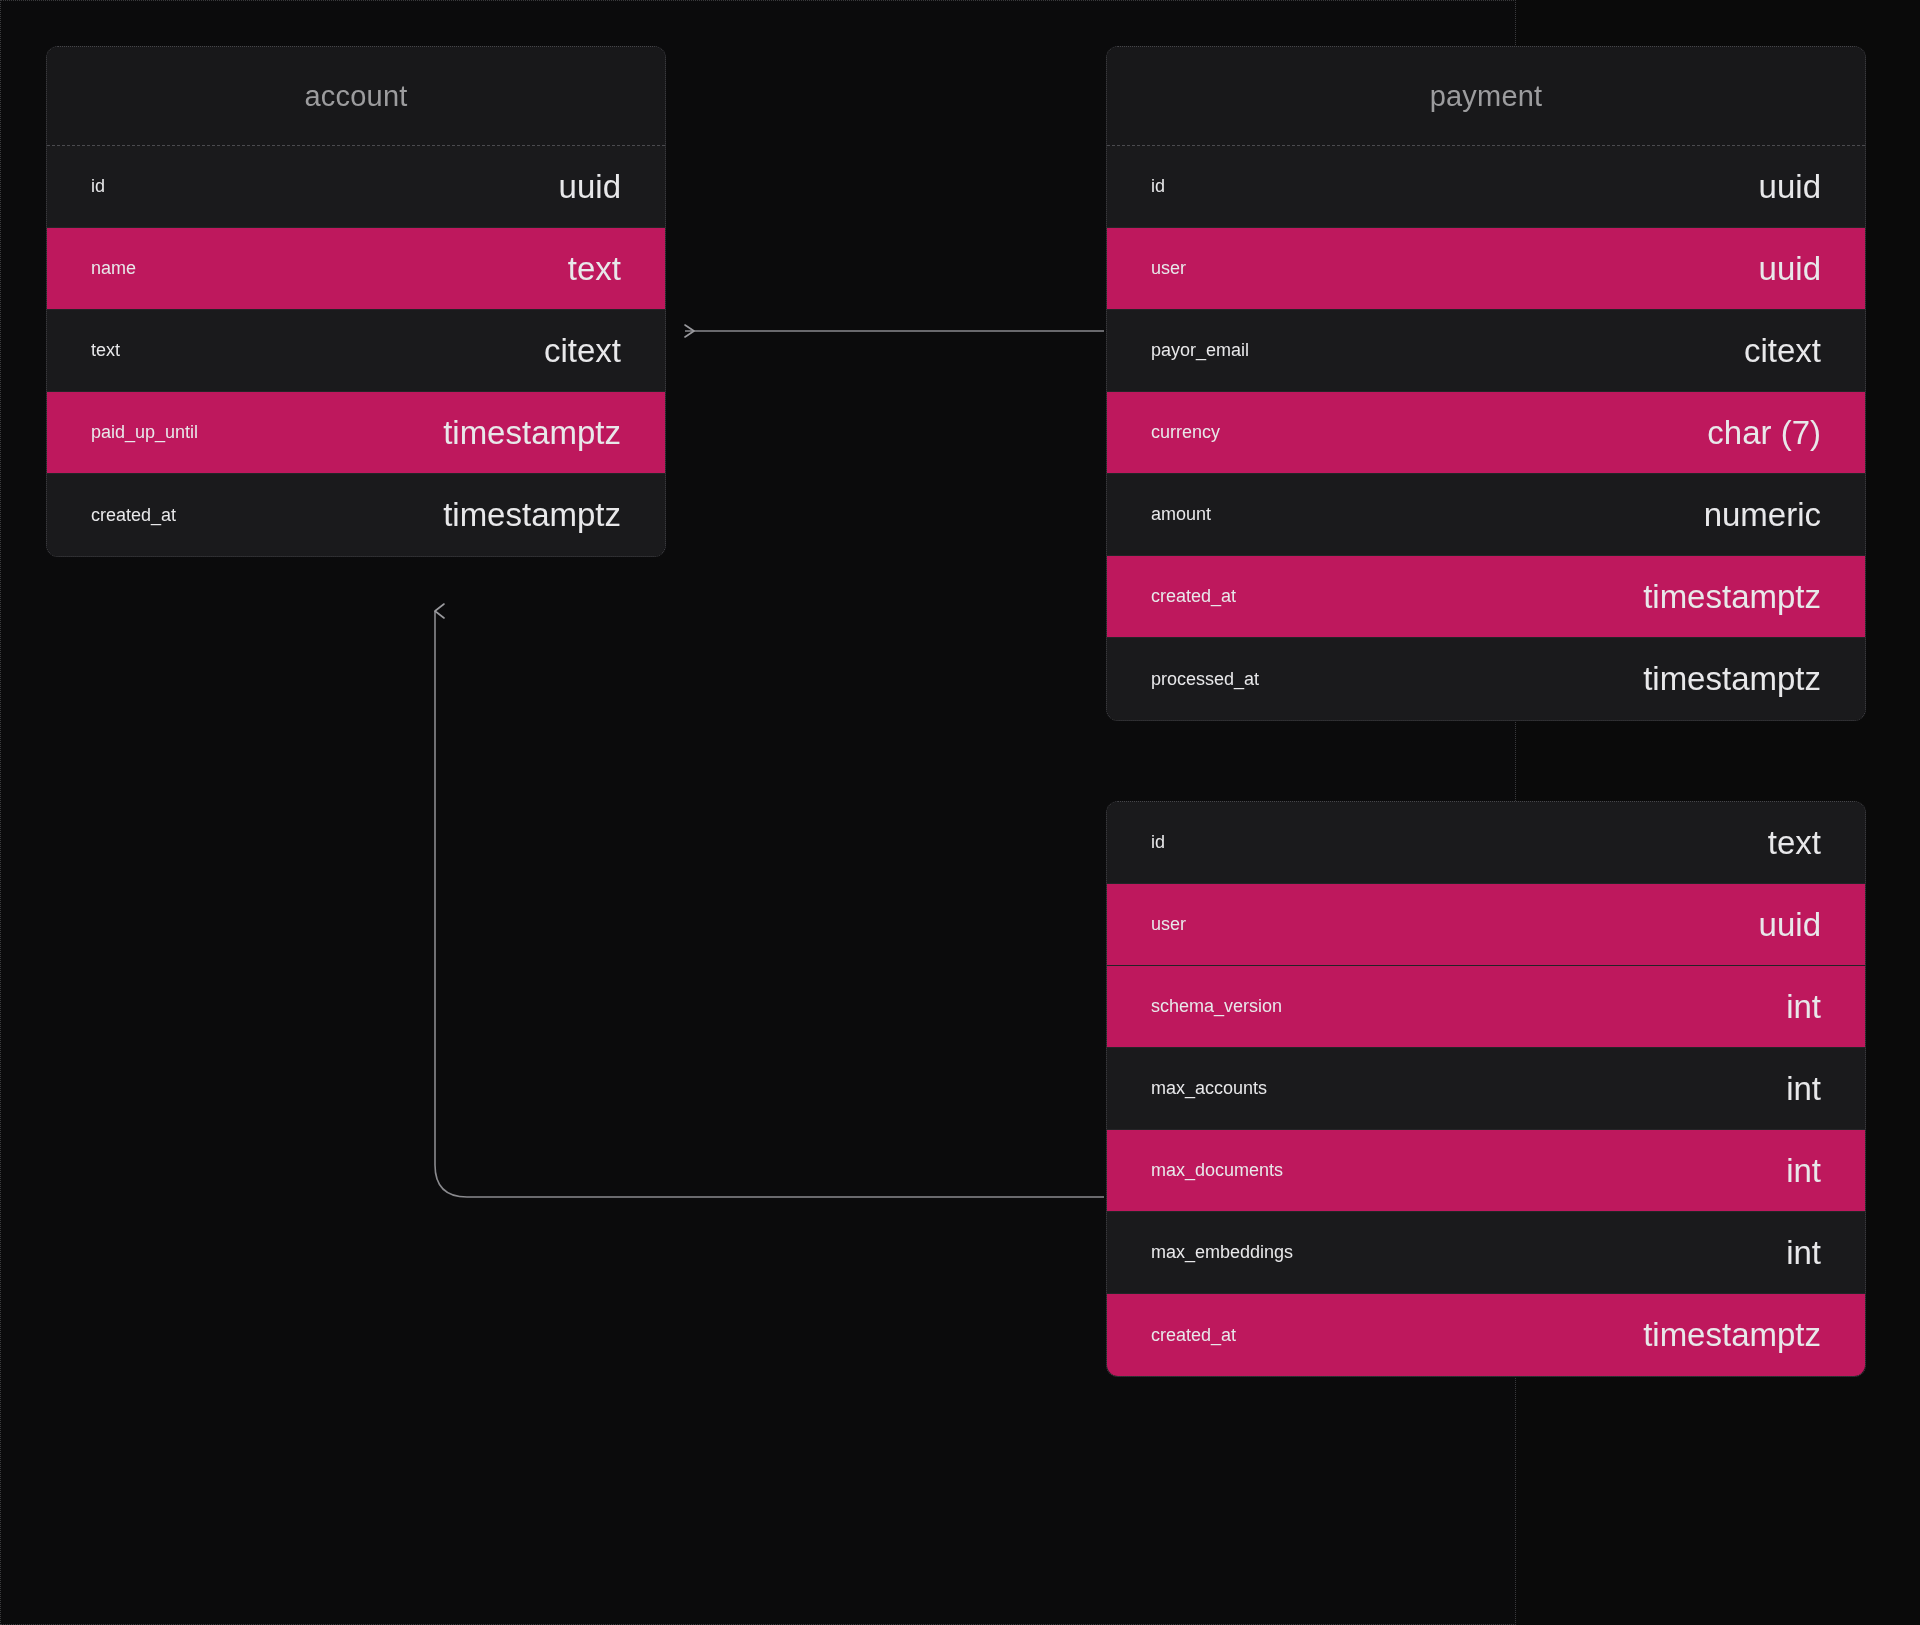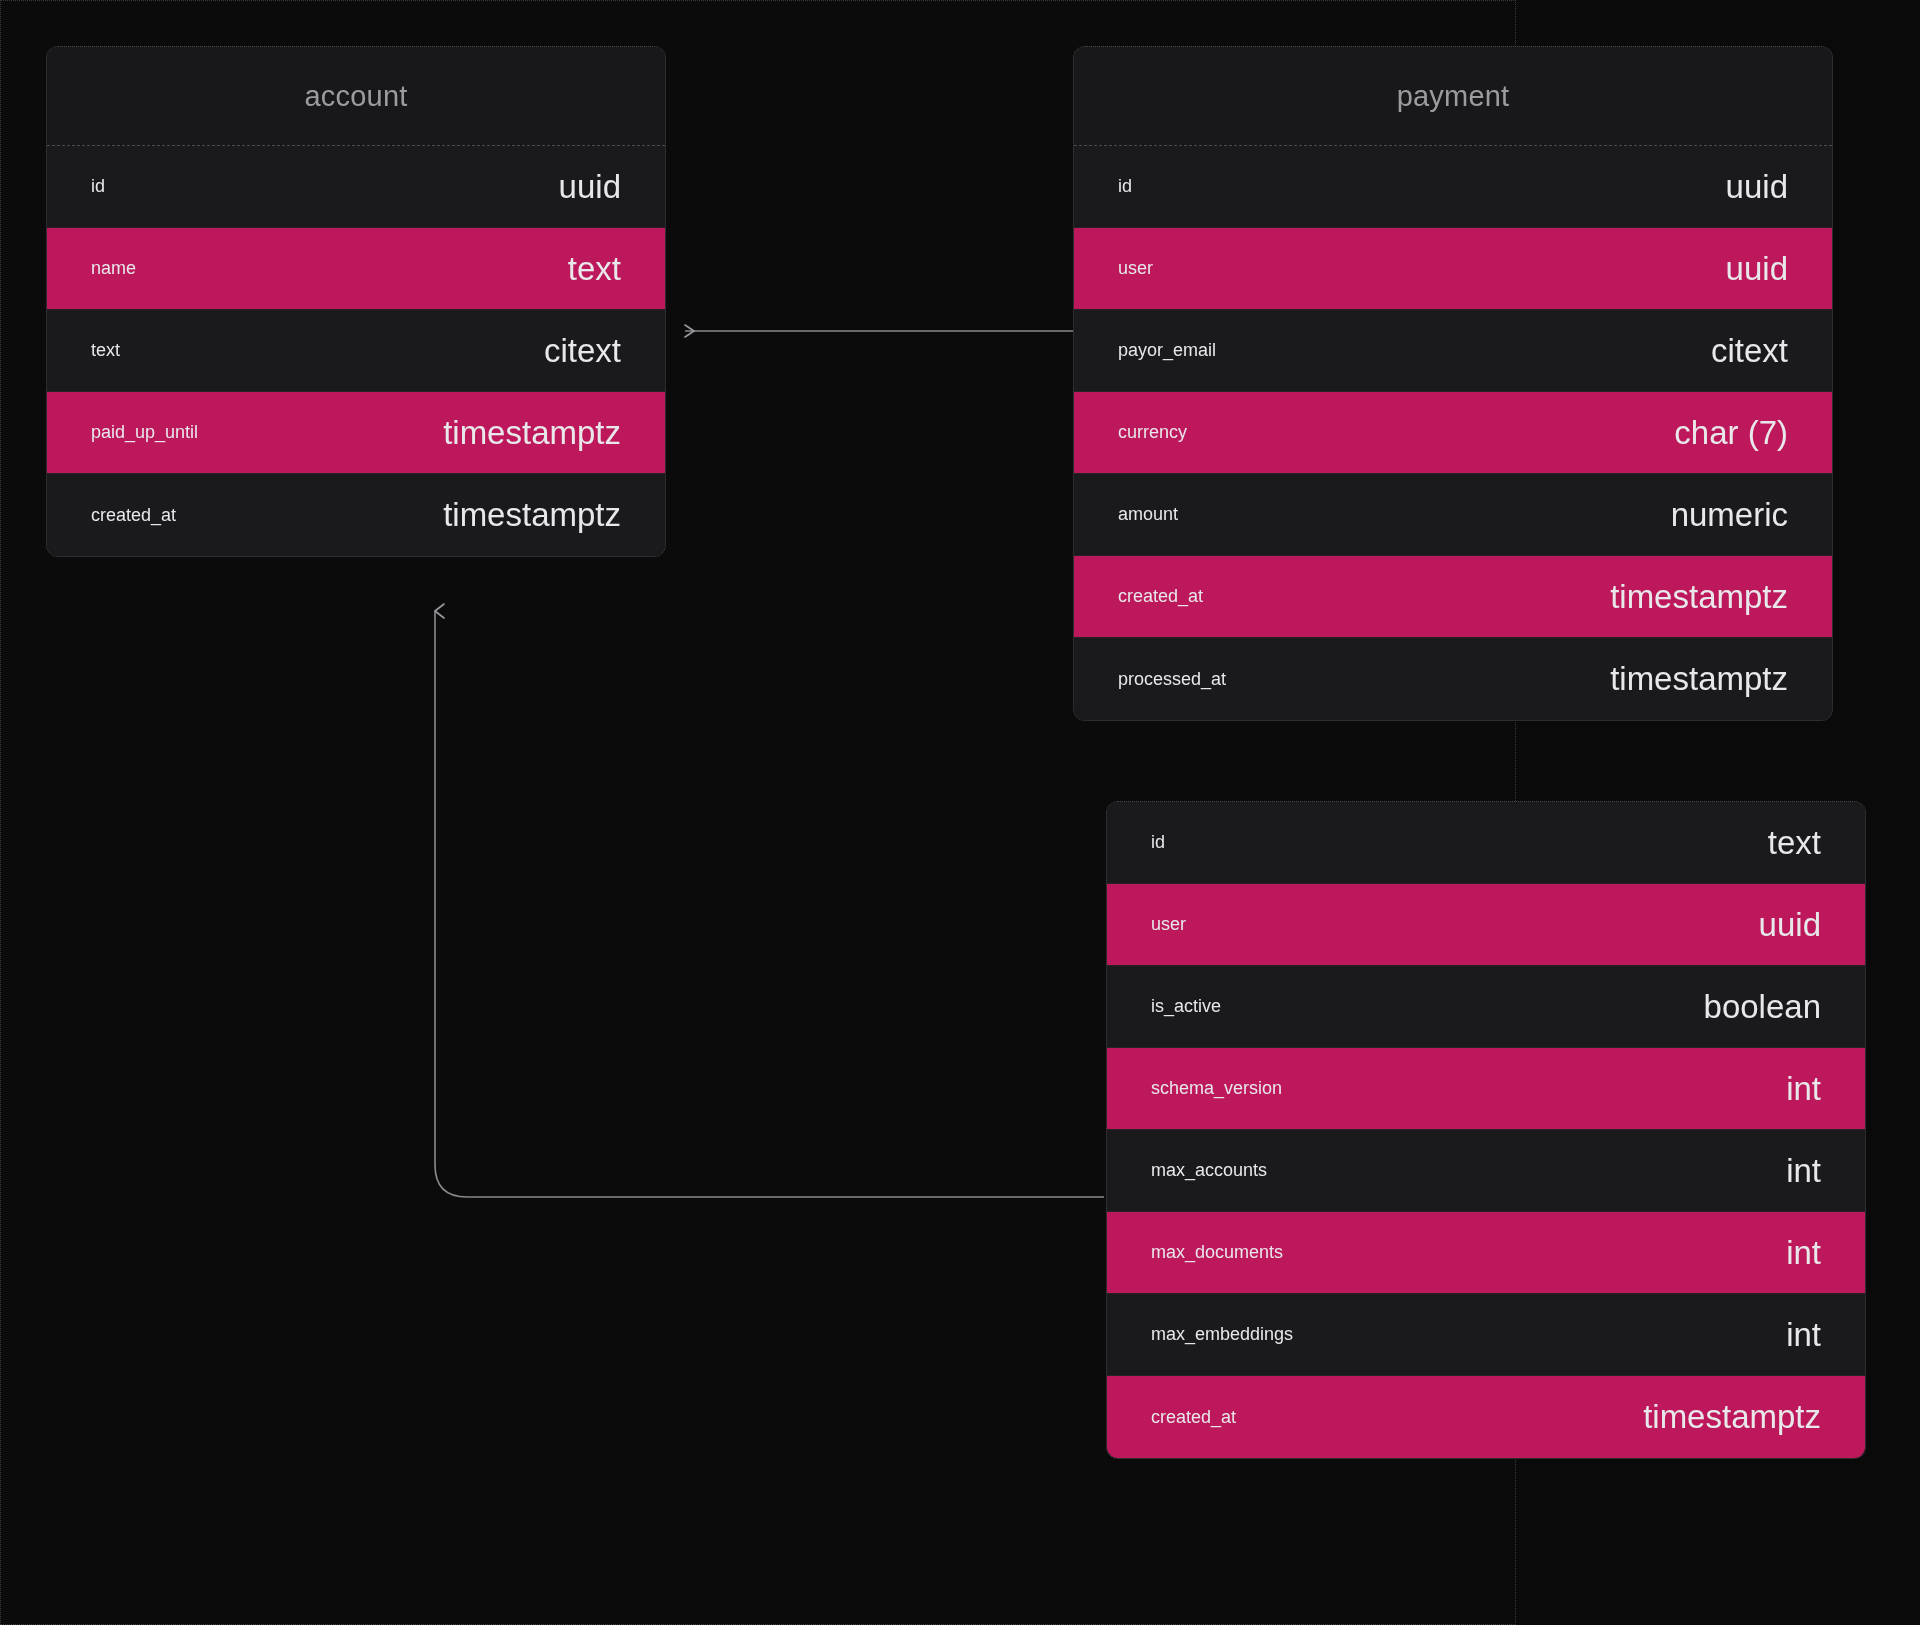--- a/index.html
+++ b/index.html
@@ -71,21 +71,21 @@
   }
   .field-type {
     color: #e8e8ea;
     font-size: 33px;
     font-weight: 400;
     white-space: nowrap;
   }
 
   
   #tbl-account { left: 45px;   top: 45px;   width: 620px;  }
-  #tbl-payment { left: 1072px; top: 45px;   width: 760px;  }
+  #tbl-payment { left: 1105px; top: 45px;   width: 760px;  }
   #tbl-project { left: 1105px; top: 800px;  width: 760px;  }
 </style>
 </head>
 <body>
 
 <div id="canvas">
 
   <svg id="connectors" viewBox="0 0 1920 1625" width="1920" height="1625">
     <defs>
       <marker id="arrow-left" markerWidth="14" markerHeight="14" refX="12" refY="7" orient="auto" markerUnits="userSpaceOnUse">
@@ -162,24 +162,20 @@
   <div class="table-card" id="tbl-project">
 
     <div class="field-row base">
       <span class="field-name">id</span>
       <span class="field-type">text</span>
     </div>
     <div class="field-row alt">
       <span class="field-name">user</span>
       <span class="field-type">uuid</span>
     </div>
-    <div class="field-row base">
-      <span class="field-name">is_active</span>
-      <span class="field-type">boolean</span>
-    </div>
     <div class="field-row alt">
       <span class="field-name">schema_version</span>
       <span class="field-type">int</span>
     </div>
     <div class="field-row base">
       <span class="field-name">max_accounts</span>
       <span class="field-type">int</span>
     </div>
     <div class="field-row alt">
       <span class="field-name">max_documents</span>

